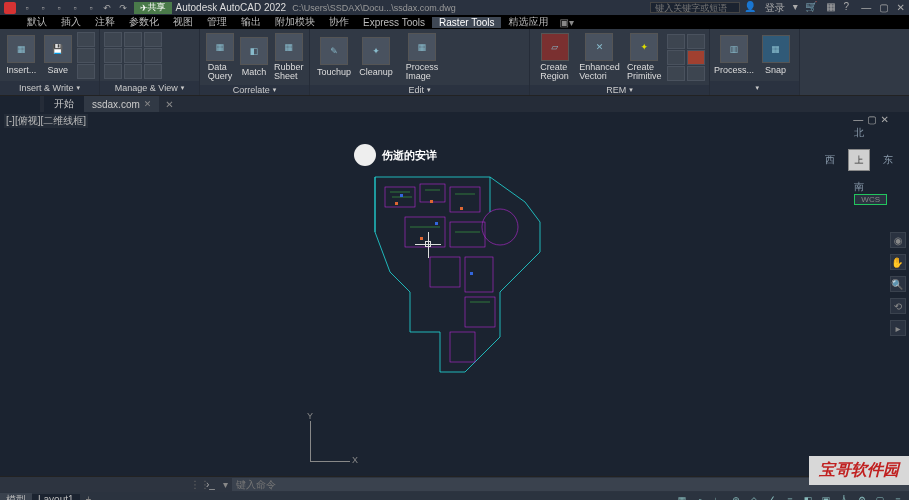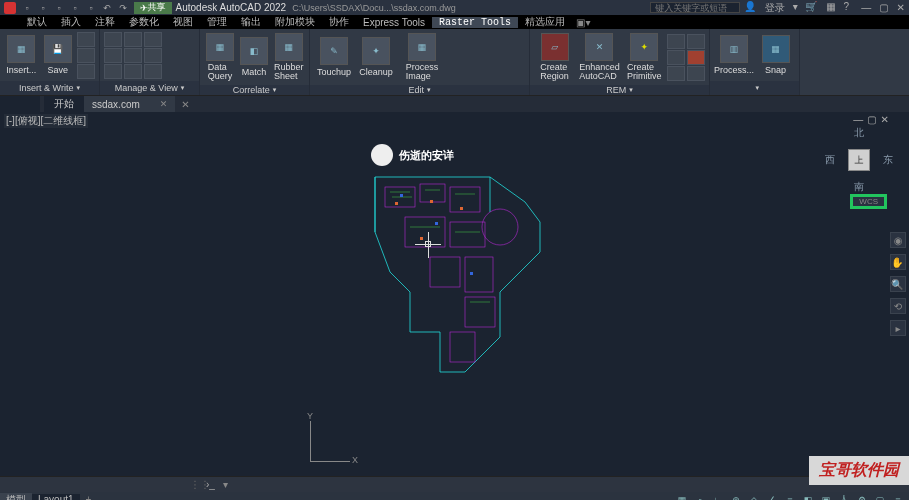--- a/index.html
+++ b/index.html
@@ -15,70 +15,70 @@
 .title-bar .doc-path { color: #999; font-size: 9px; flex: 1; }
 .title-bar .search { background: #1b2330; border: 1px solid #444; padding: 0 4px; font-size: 9px; color: #888; width: 90px; height: 11px; margin: 0 4px; }
 .title-bar .right-icons { display: flex; gap: 8px; margin-right: 4px; }
 .title-bar .right-icons span { color: #aaa; font-size: 10px; }
 .title-bar .win-btns { display: flex; gap: 8px; margin-left: 8px; }
 .title-bar .win-btns span { color: #aaa; font-size: 10px; }
 
 
 .menu-bar { height: 14px; background: #000000; display: flex; font-size: 10px; color: #bbb; padding-left: 20px; align-items: center; }
 .menu-bar span { padding: 0 7px; }
-.menu-bar .active { background: #3f4855; color: #fff; font-family: Liberation Mono, monospace; }
+.menu-bar .active { background: #3f4855; color: #fff; }
 
 
 .ribbon { height: 67px; background: #313945; display: flex; border-bottom: 1px solid #222; }
 .ribbon-panel { border-right: 1px solid #252c38; display: flex; flex-direction: column; }
 .ribbon-panel-content { flex: 1; display: flex; padding: 2px 4px; align-items: center; gap: 2px; }
 .ribbon-panel-label { height: 14px; font-size: 9px; color: #ccc; text-align: left; background: #2a3240; display: flex; align-items: center; justify-content: center; padding: 0 4px; }
 .ribbon-panel-label::after { content: "▾"; font-size: 7px; margin-left: 3px; }
 .ribbon-btn-large { display: flex; flex-direction: column; align-items: center; justify-content: center; width: 40px; font-size: 9px; color: #ddd; padding: 2px; }
 .ribbon-btn-large .icon { width: 28px; height: 28px; background: #49525f; border: 1px solid #555; margin-bottom: 2px; display: flex; align-items: center; justify-content: center; color: #8bc; }
 .ribbon-btn-large.wide { width: 48px; }
 .ribbon-col { display: flex; flex-direction: column; gap: 1px; }
 .ribbon-small-icon { width: 18px; height: 15px; background: #3d4550; border: 1px solid #4a525e; }
 
 
 .doc-tabs { height: 16px; background: #252c38; display: flex; align-items: center; padding-left: 4px; font-size: 10px; margin-left: 40px; }
-.doc-tab { background: #313945; color: #ccc; padding: 0 8px; height: 16px; display: flex; align-items: center; gap: 20px; }
+.doc-tab { background: #313945; color: #ccc; padding: 0 8px; height: 16px; display: flex; align-items: center; gap: 4px; }
 .doc-tab .tab-x { color: #888; font-size: 9px; }
 .doc-tabs .plus { color: #888; padding: 0 6px; }
 .doc-tabs .start-tab { background: #1b2330; color: #ccc; padding: 0 10px; height: 16px; display: flex; align-items: center; }
 
 
 .draw-wrap { position: relative; height: 364px; background: #1b2330; }
 .view-label { position: absolute; top: 2px; left: 4px; font-size: 10px; color: #bbb; background: rgba(40,48,60,.7); padding: 0 2px; }
 .view-wincontrols { position: absolute; top: 2px; right: 20px; font-size: 10px; color: #aaa; display: flex; gap: 4px; }
 .nav-bar { position: absolute; right: 2px; top: 120px; width: 18px; display: flex; flex-direction: column; gap: 6px; align-items: center; }
 .nav-bar div { width: 16px; height: 16px; background: #2a3240; border: 1px solid #3a424e; color: #888; font-size: 10px; display: flex; align-items: center; justify-content: center; }
 .viewcube { position: absolute; right: 20px; top: 18px; width: 60px; height: 60px; display: flex; align-items: center; justify-content: center; }
 .viewcube .cube { width: 22px; height: 22px; background: #d0d0d0; border: 1px solid #888; font-size: 9px; color: #333; display: flex; align-items: center; justify-content: center; }
 .viewcube .dir { position: absolute; font-size: 10px; color: #8899aa; }
 .viewcube .n { top: -4px; left: 50%; transform: translateX(-50%); }
 .viewcube .s { bottom: -4px; left: 50%; transform: translateX(-50%); }
 .viewcube .e { right: -4px; top: 50%; transform: translateY(-50%); }
 .viewcube .w { left: -4px; top: 50%; transform: translateY(-50%); }
-.wcs-label { position: absolute; right: 22px; top: 82px; font-size: 8px; color: #888; background: #2a3240; padding: 0 6px; border: 3px solid #22c55e; }
+.wcs-label { position: absolute; right: 22px; top: 82px; font-size: 8px; color: #888; background: #2a3240; padding: 0 6px; border: 1px solid #22c55e; }
 .ucs { position: absolute; left: 310px; bottom: 15px; }
 .ucs-x { position: absolute; width: 40px; height: 1px; background: #888; }
 .ucs-y { position: absolute; width: 1px; height: 40px; background: #888; bottom: 0; }
 .ucs .lbl-x { position: absolute; left: 42px; top: -6px; font-size: 9px; color: #888; }
 .ucs .lbl-y { position: absolute; left: -3px; top: -50px; font-size: 9px; color: #888; }
 .crosshair-h { position: absolute; left: 415px; top: 132px; width: 26px; height: 1px; background: #ddd; }
 .crosshair-v { position: absolute; left: 428px; top: 120px; width: 1px; height: 26px; background: #ddd; }
 .crosshair-box { position: absolute; left: 425px; top: 129px; width: 6px; height: 6px; border: 1px solid #ddd; }
 
 
 .floorplan { position: absolute; left: 370px; top: 60px; width: 190px; height: 210px; }
 .floorplan svg { width: 100%; height: 100%; }
 
 
-.watermark { position: absolute; left: 371px; top: 32px; display: flex; align-items: center; gap: 6px; color: #fff; font-size: 11px; z-index: 5; }
+.watermark { position: absolute; left: 354px; top: 32px; display: flex; align-items: center; gap: 6px; color: #fff; font-size: 11px; z-index: 5; }
 .watermark .circle { width: 22px; height: 22px; background: #eee; border-radius: 50%; }
 
 
 .cmdline { height: 16px; background: #2d3440; display: flex; align-items: center; font-size: 10px; color: #888; padding-left: 190px; border-top: 1px solid #222; }
 .cmdline .handle { width: 12px; color: #666; }
 .cmdline .chev { color: #aaa; margin: 0 4px; }
 .cmdline .x { color: #888; margin: 0 4px; }
 .cmdline input { background: #3a424e; border: none; color: #888; font-size: 10px; flex: 1; padding: 0 4px; height: 13px; }
 
 
@@ -224,21 +224,21 @@
   <div class="ribbon-panel" style="width:180px">
     <div class="ribbon-panel-content">
       <div class="ribbon-btn-large wide">
           <div class="icon" style="background:#7a3030">▱</div>
           <span style="white-space:pre-line;line-height:9px">Create
 Region</span>
         </div>
       <div class="ribbon-btn-large wide">
           <div class="icon">✕</div>
           <span style="white-space:pre-line;line-height:9px">Enhanced
-AutoCAD</span>
+Vectori</span>
         </div>
       <div class="ribbon-btn-large wide">
           <div class="icon" style="color:#dd0">✦</div>
           <span style="white-space:pre-line;line-height:9px">Create
 Primitive</span>
         </div>
       <div class="ribbon-col">
           <div class="ribbon-small-icon"></div>
           <div class="ribbon-small-icon"></div>
           <div class="ribbon-small-icon"></div>
@@ -355,20 +355,21 @@
       <div class="ucs-y"></div>
     <span class="lbl-x">X</span>
     <span class="lbl-y">Y</span>
   </div>
 </div>
 
 <div class="cmdline">
   <span class="handle">⋮⋮</span>
   <span class="chev">›_</span>
   <span class="x">▾</span>
+  <input placeholder="键入命令" style="">
 </div>
 
 <div class="status-bar">
   <span class="layout-tab active">模型</span>
   <span class="layout-tab">Layout1</span>
   <span class="plus">+</span>
   <span class="spacer"></span>
   <div class="right">
     <span>▦</span>
     <span>▫</span>

